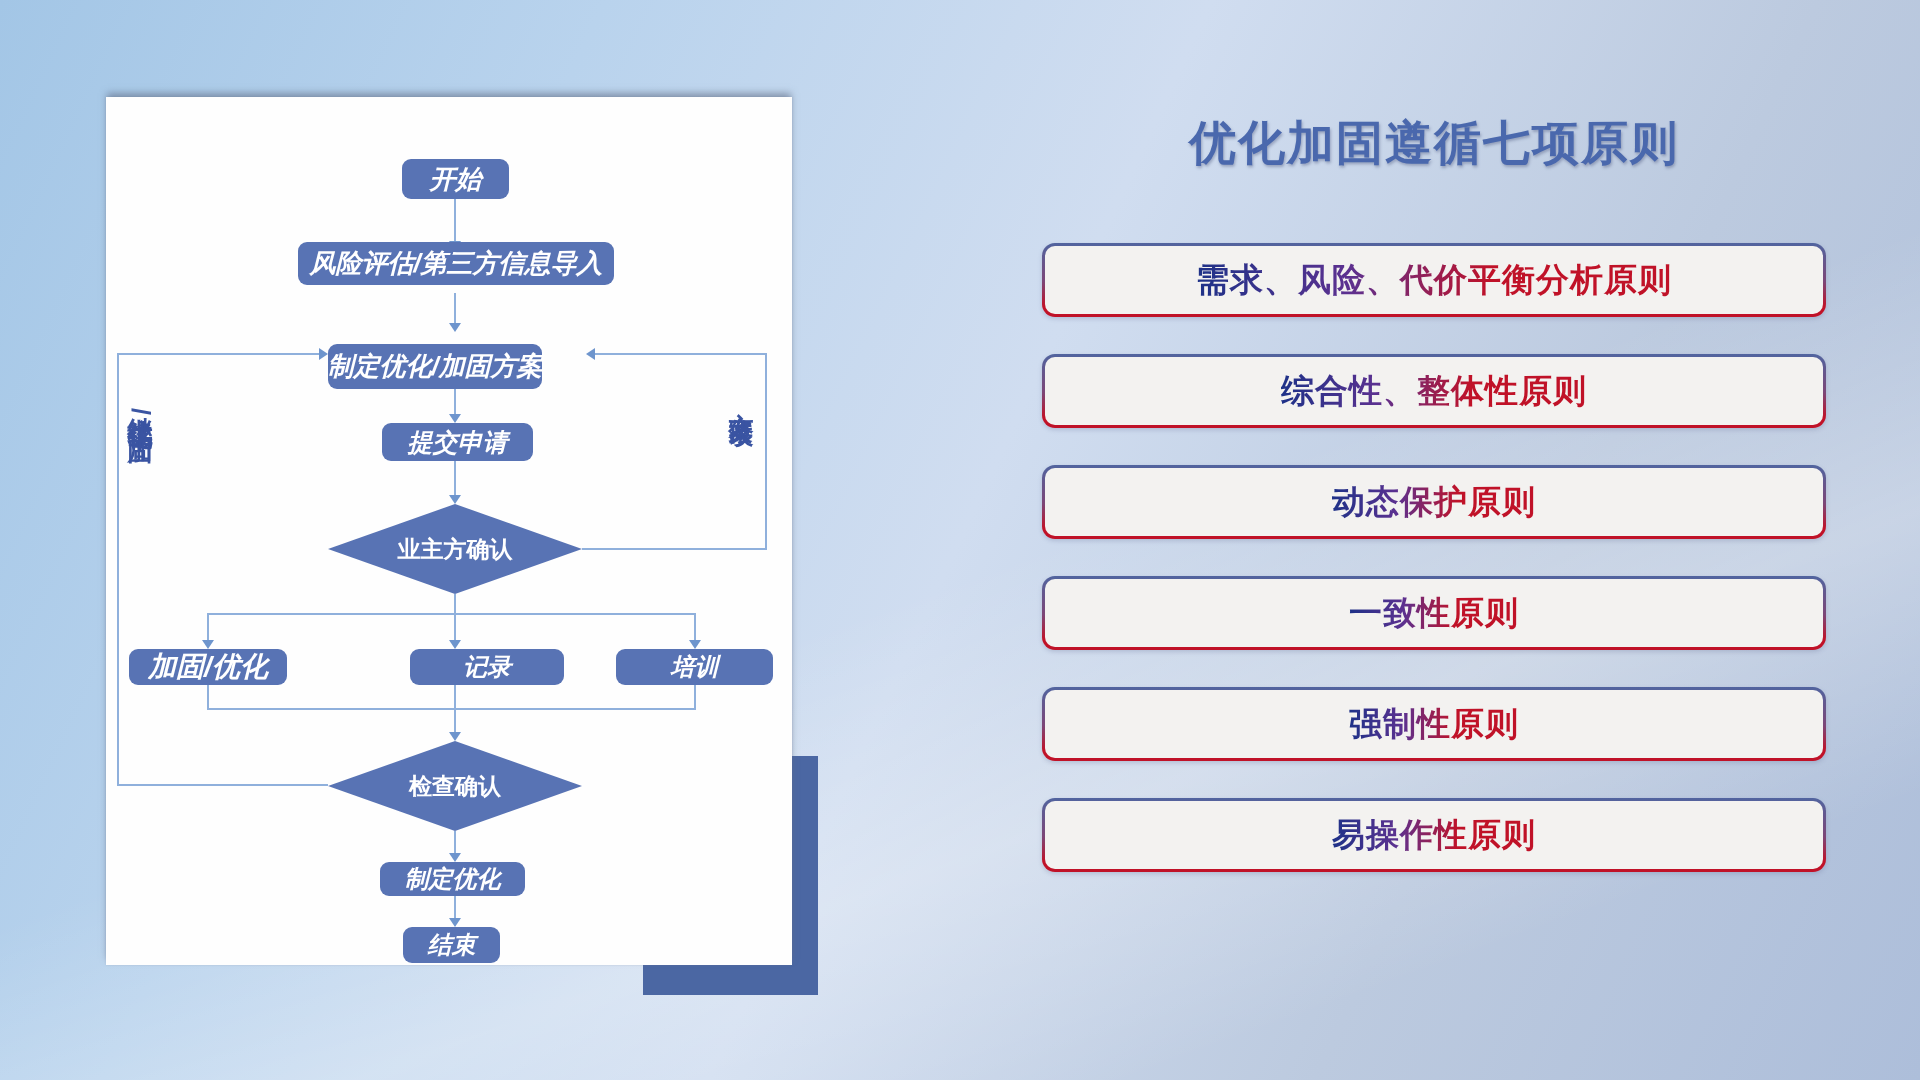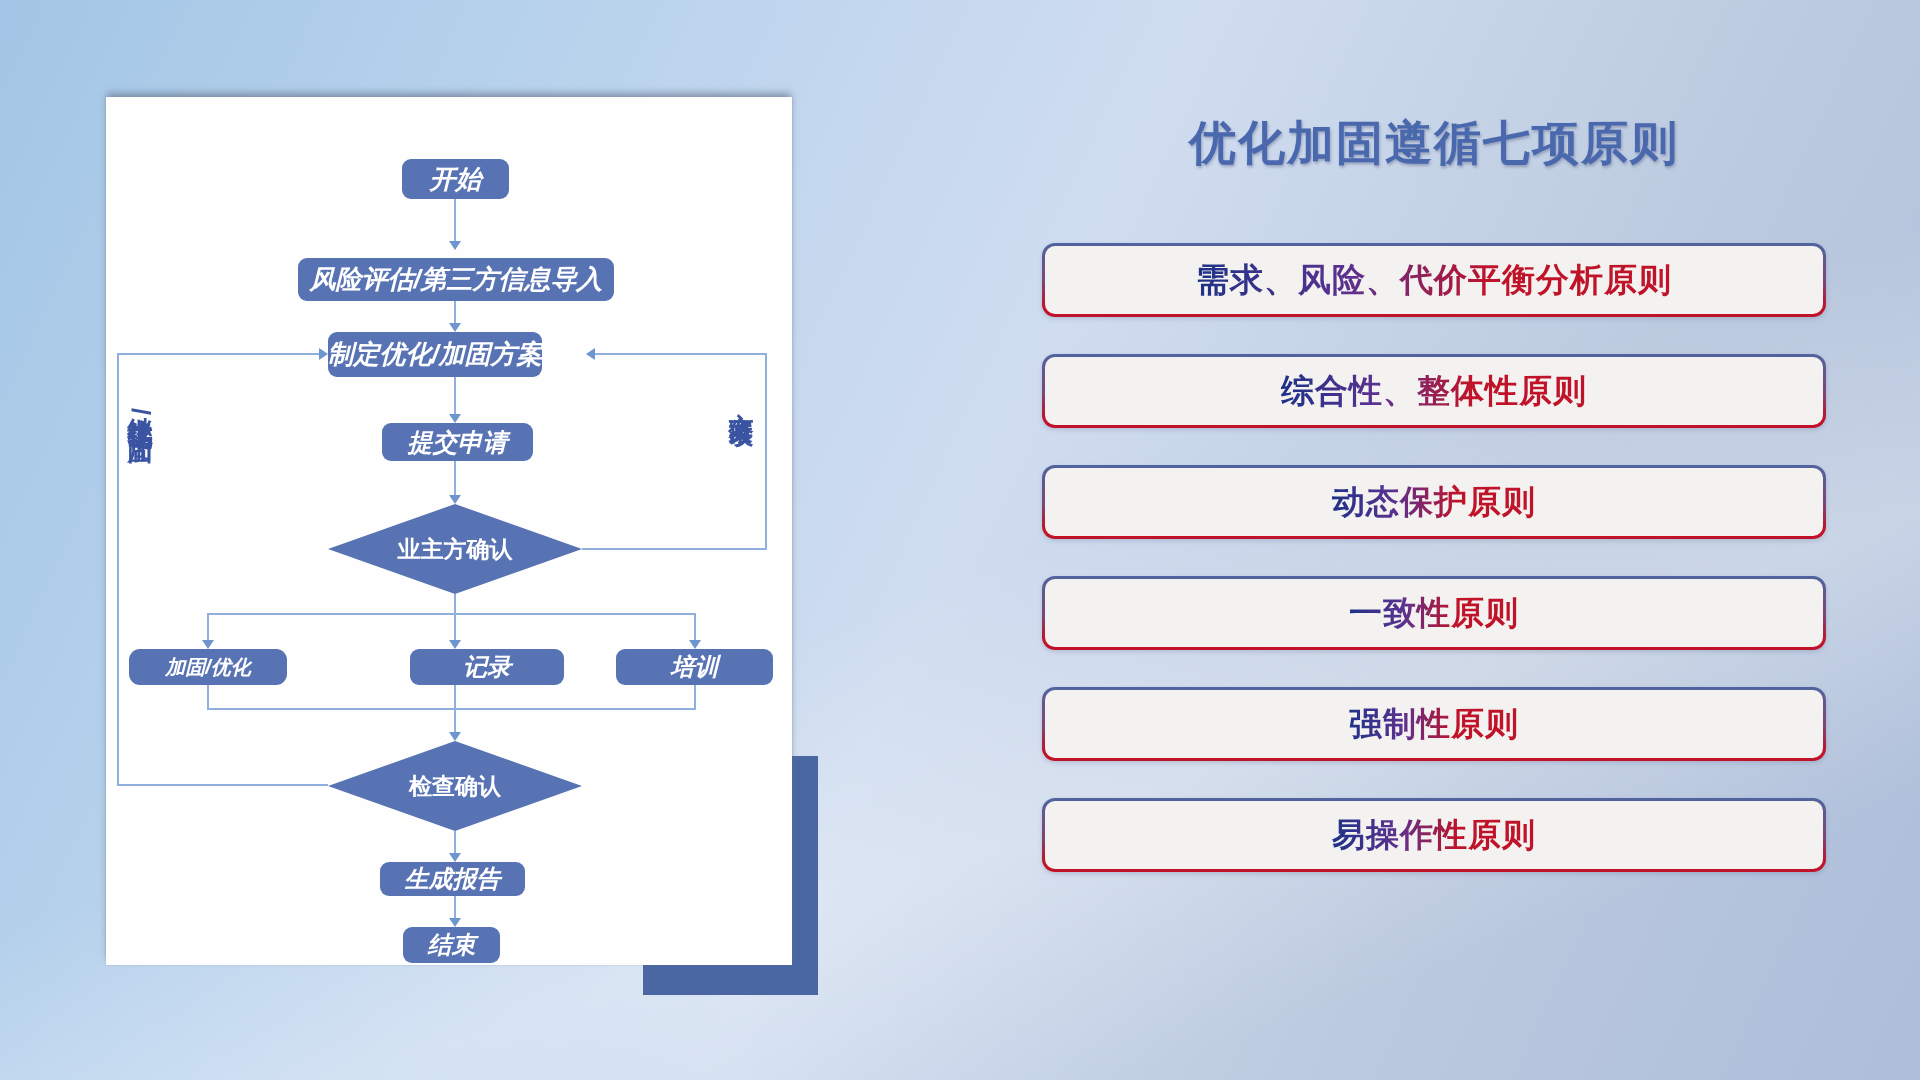--- a/index.html
+++ b/index.html
@@ -70,29 +70,29 @@
   }
 </style>
 </head>
 <body>
 
 <div class="bg"></div>
 <div class="card-shadow-rect"></div>
 <div class="card"></div>
 
 <div class="node" style="left:402px;top:159px;width:107px;height:40px;font-size:26px;">开始</div>
-<div class="node" style="left:298px;top:258px;width:316px;height:43px;font-size:26px;">风险评估/第三方信息导入</div>
-<div class="node" style="left:328px;top:332px;width:214px;height:45px;font-size:26px;">制定优化/加固方案</div>
+<div class="node" style="left:298px;top:242px;width:316px;height:43px;font-size:26px;">风险评估/第三方信息导入</div>
+<div class="node" style="left:328px;top:344px;width:214px;height:45px;font-size:26px;">制定优化/加固方案</div>
 <div class="node" style="left:382px;top:423px;width:151px;height:38px;font-size:25px;">提交申请</div>
 <div class="diamond" style="left:328px;top:504px;width:254px;height:90px;font-size:23px;">业主方确认</div>
-<div class="node" style="left:129px;top:649px;width:158px;height:36px;font-size:20px;border-radius:11px;">加固/优化</div>
+<div class="node" style="left:129px;top:649px;width:158px;height:36px;font-size:28px;">加固/优化</div>
 <div class="node" style="left:382px;top:649px;width:154px;height:36px;font-size:24px;margin-left:28px;">记录</div>
 <div class="node" style="left:616px;top:649px;width:157px;height:36px;font-size:24px;">培训</div>
 <div class="diamond" style="left:328px;top:741px;width:254px;height:90px;font-size:23px;">检查确认</div>
-<div class="node" style="left:380px;top:862px;width:145px;height:34px;font-size:24px;">生成报告</div>
+<div class="node" style="left:380px;top:862px;width:145px;height:34px;font-size:24px;">制定优化</div>
 <div class="node" style="left:403px;top:927px;width:97px;height:36px;font-size:24px;">结束</div>
 
 <div class="vlabel" style="left:126px;top:396px;">继续优化/加固</div>
 <div class="vlabel" style="left:727px;top:393px;">方案修改</div>
 
 <div class="vline" style="left:454px;top:199px;height:45px;"></div>
 <div class="arr down" style="left:449px;top:241px;"></div>
 <div class="vline" style="left:454px;top:293px;height:33px;"></div>
 <div class="arr down" style="left:449px;top:323px;"></div>
 <div class="vline" style="left:454px;top:377px;height:40px;"></div>

